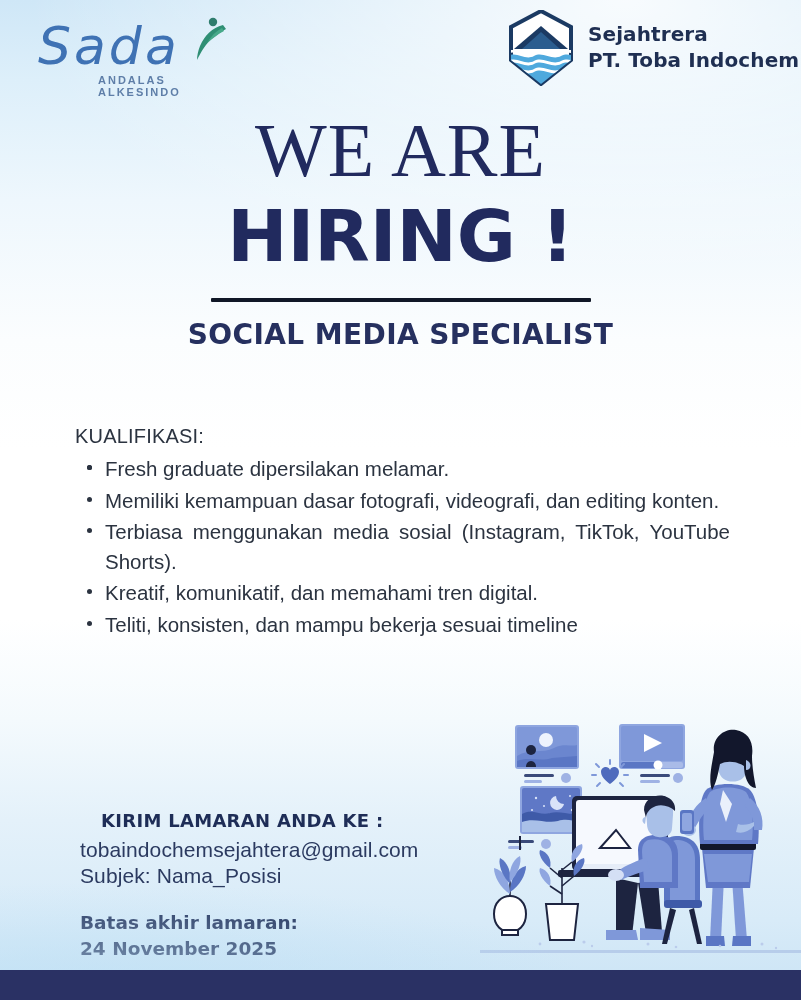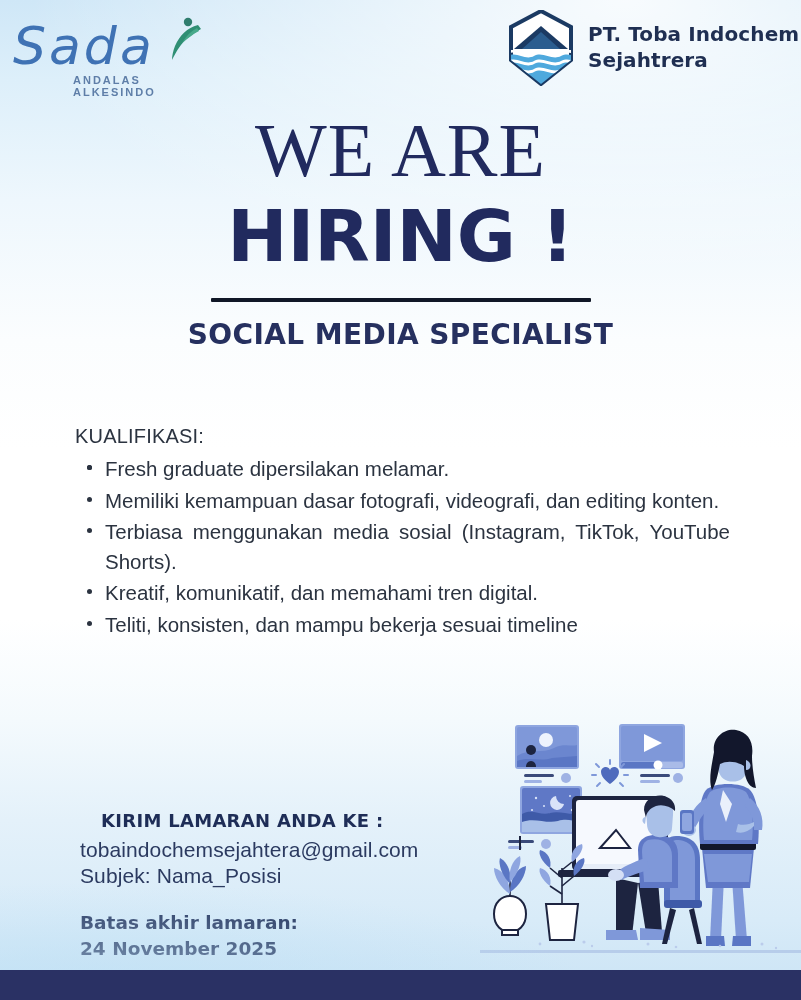--- a/index.html
+++ b/index.html
@@ -38,21 +38,21 @@
     content: "";
     position: absolute;
     left: 0; right: 0; bottom: 0; height: 140px;
     background: radial-gradient(90% 120% at 12% 100%, rgba(190,224,245,0.75) 0%, rgba(190,224,245,0.0) 70%);
     pointer-events: none;
   }
 
   
   .brand-left {
     position: absolute;
-    left: 7px; top: 14px;
+    left: 32px; top: 14px;
     width: 210px; height: 82px;
   }
   .sada-word {
     position: absolute;
     left: 6px; top: 6px;
     font-family: "DejaVu Sans", sans-serif;
     font-style: italic;
     font-weight: 400;
     font-size: 52px;
     letter-spacing: 3px;
@@ -246,22 +246,22 @@
       <g clip-path="url(#hexclip)">
         <path d="M33 16 L60 39 L6 39 Z" fill="#1b3a63"></path>
         <path d="M33 22 L52 39 L14 39 Z" fill="#2b5d8f"></path>
         <path d="M0 44 C9 39, 17 49, 26 44 C35 39, 44 49, 53 44 C59 41, 63 43, 68 45 L68 40 L0 40 Z" fill="#ffffff"></path>
         <path d="M0 46 C9 41, 17 51, 26 46 C35 41, 44 51, 53 46 C59 43, 63 45, 68 47 L68 78 L0 78 Z" fill="#4fa9dd"></path>
         <path d="M0 54 C9 49, 17 59, 26 54 C35 49, 44 59, 53 54 C59 51, 63 53, 68 55 L68 52 C63 50, 59 48, 53 51 C44 56, 35 46, 26 51 C17 56, 9 46, 0 51 Z" fill="#ffffff"></path>
         <path d="M0 62 C9 57, 17 67, 26 62 C35 57, 44 67, 53 62 C59 59, 63 61, 68 63 L68 60 C63 58, 59 56, 53 59 C44 64, 35 54, 26 59 C17 64, 9 54, 0 59 Z" fill="#ffffff"></path>
       </g>
     </svg>
     <div class="toba-name">
+      <div>Sejahtrera</div>
       <div>PT. Toba Indochem</div>
-      <div>Sejahtrera</div>
     </div>
   </div>
 
   <div class="hero">
     <div class="hero-line1">WE ARE</div>
     <div class="hero-line2">HIRING !</div>
     <div class="rule"></div>
     <div class="hero-role">SOCIAL MEDIA SPECIALIST</div>
   </div>
 

